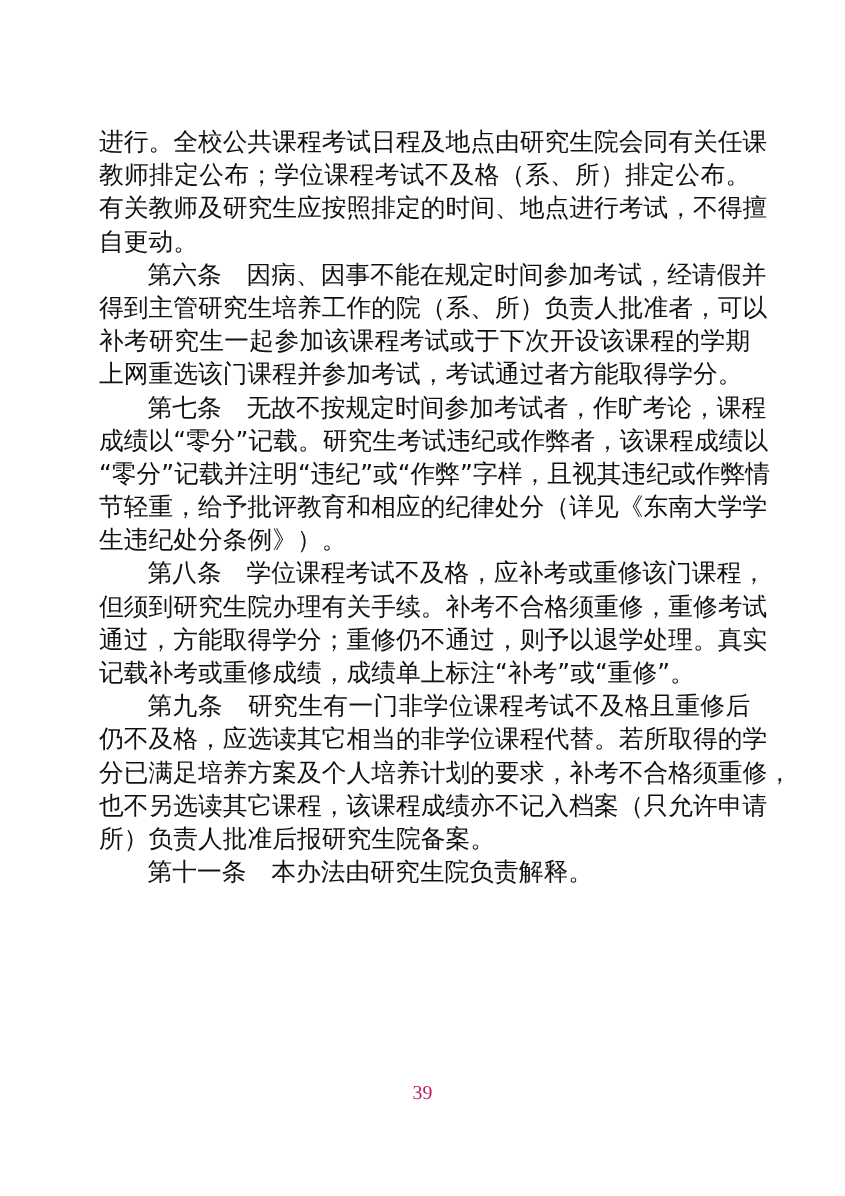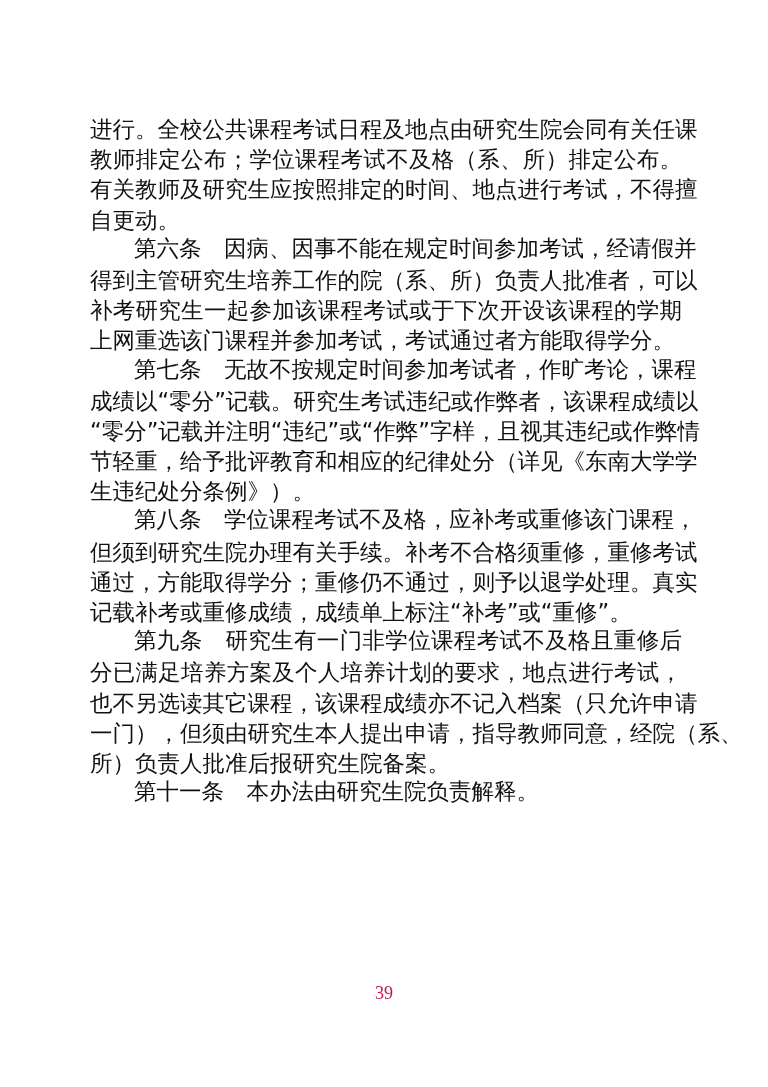--- a/index.html
+++ b/index.html
@@ -8,21 +8,21 @@
   .body-text {
     position:absolute; left:90px; top:114px; width:592px;
     font-family:"DejaVu Sans", "Liberation Sans", sans-serif;
     font-size:22.5px; color:#111; line-height:30.2px;
   }
   .line {
     display:block; height:30.2px; white-space:nowrap;
     text-align:justify; text-align-last:justify;
   }
   .line.last { text-align-last:left; }
-  .line.indent { padding-left:44px;font-family:Liberation Mono, monospace; }
+  .line.indent { padding-left:44px; }
   .page-number {
     position:absolute; top:983px; left:0; width:768px; text-align:center;
     font-family:"Liberation Serif", "DejaVu Serif", serif; font-size:18px; color:#be185d;
   }
 </style>
 </head>
 <body>
 
 <div class="page">
   <div class="body-text">
@@ -51,23 +51,23 @@
 
     <div>
       <span class="line indent">第八条　学位课程考试不及格，应补考或重修该门课程，</span>
       <span class="line">但须到研究生院办理有关手续。补考不合格须重修，重修考试</span>
       <span class="line">通过，方能取得学分；重修仍不通过，则予以退学处理。真实</span>
       <span class="line last">记载补考或重修成绩，成绩单上标注“补考”或“重修”。</span>
     </div>
 
     <div>
       <span class="line indent">第九条　研究生有一门非学位课程考试不及格且重修后</span>
-      <span class="line">分已满足培养方案及个人培养计划的要求，地点进行考试，</span>
+      <span class="line">仍不及格，应选读其它相当的非学位课程代替。若所取得的学</span>
+      <span class="line">分已满足培养方案及个人培养计划的要求，补考不合格须重修，</span>
       <span class="line">也不另选读其它课程，该课程成绩亦不记入档案（只允许申请</span>
-      <span class="line">一门），但须由研究生本人提出申请，指导教师同意，经院（系、</span>
       <span class="line last">所）负责人批准后报研究生院备案。</span>
     </div>
 
 
     <div>
       <span class="line indent last">第十一条　本办法由研究生院负责解释。</span>
     </div>
   </div>
 
   <div class="page-number">39</div>

